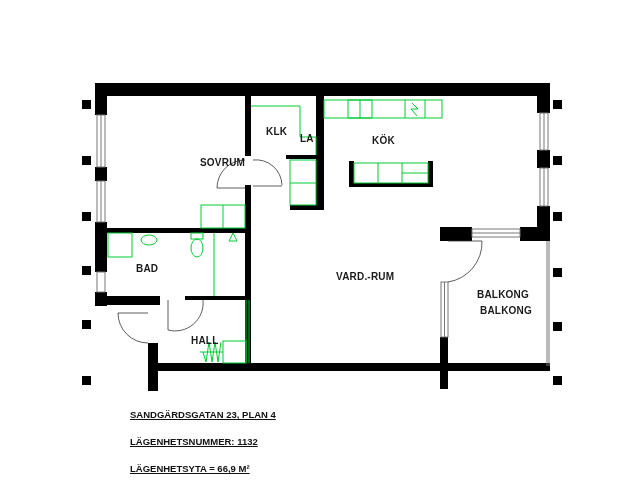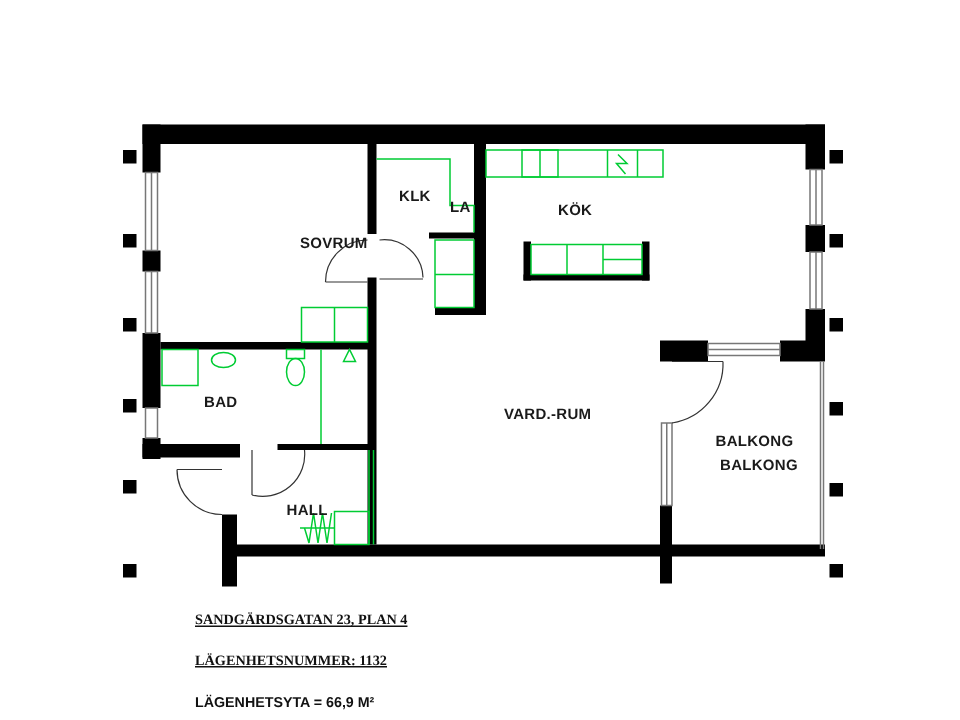--- a/index.html
+++ b/index.html
@@ -1,20 +1,20 @@
 <!DOCTYPE html>
 <html><head>
 <meta charset="utf-8">
 <style>
   html, body { margin:0; padding:0; background:#ffffff; }
   body { width:640px; height:480px; position:relative; overflow:hidden; font-family:"Liberation Sans", sans-serif; }
   #plan { position:absolute; left:0; top:0; }
   .room-label { position:absolute; font-weight:bold; font-size:10px; color:#1a1a1a; letter-spacing:0.2px; }
-  .info { position:absolute; left:130px; font-weight:bold; font-size:9.5px; color:#111; }
-  .info.u { text-decoration:underline;font-family:Liberation Serif, serif; }
+  .info { position:absolute; left:130px; font-weight:bold; font-size:9.5px; color:#111;text-decoration:underline; }
+  .info.u { text-decoration:underline; }
 </style>
 </head>
 <body>
 
 <svg id="plan" width="640" height="480" viewBox="0 0 640 480">
 
   <g fill="#000">
     <rect x="82" y="100" width="9" height="9"></rect>
     <rect x="82" y="156" width="9" height="9"></rect>
     <rect x="82" y="212" width="9" height="9"></rect>

